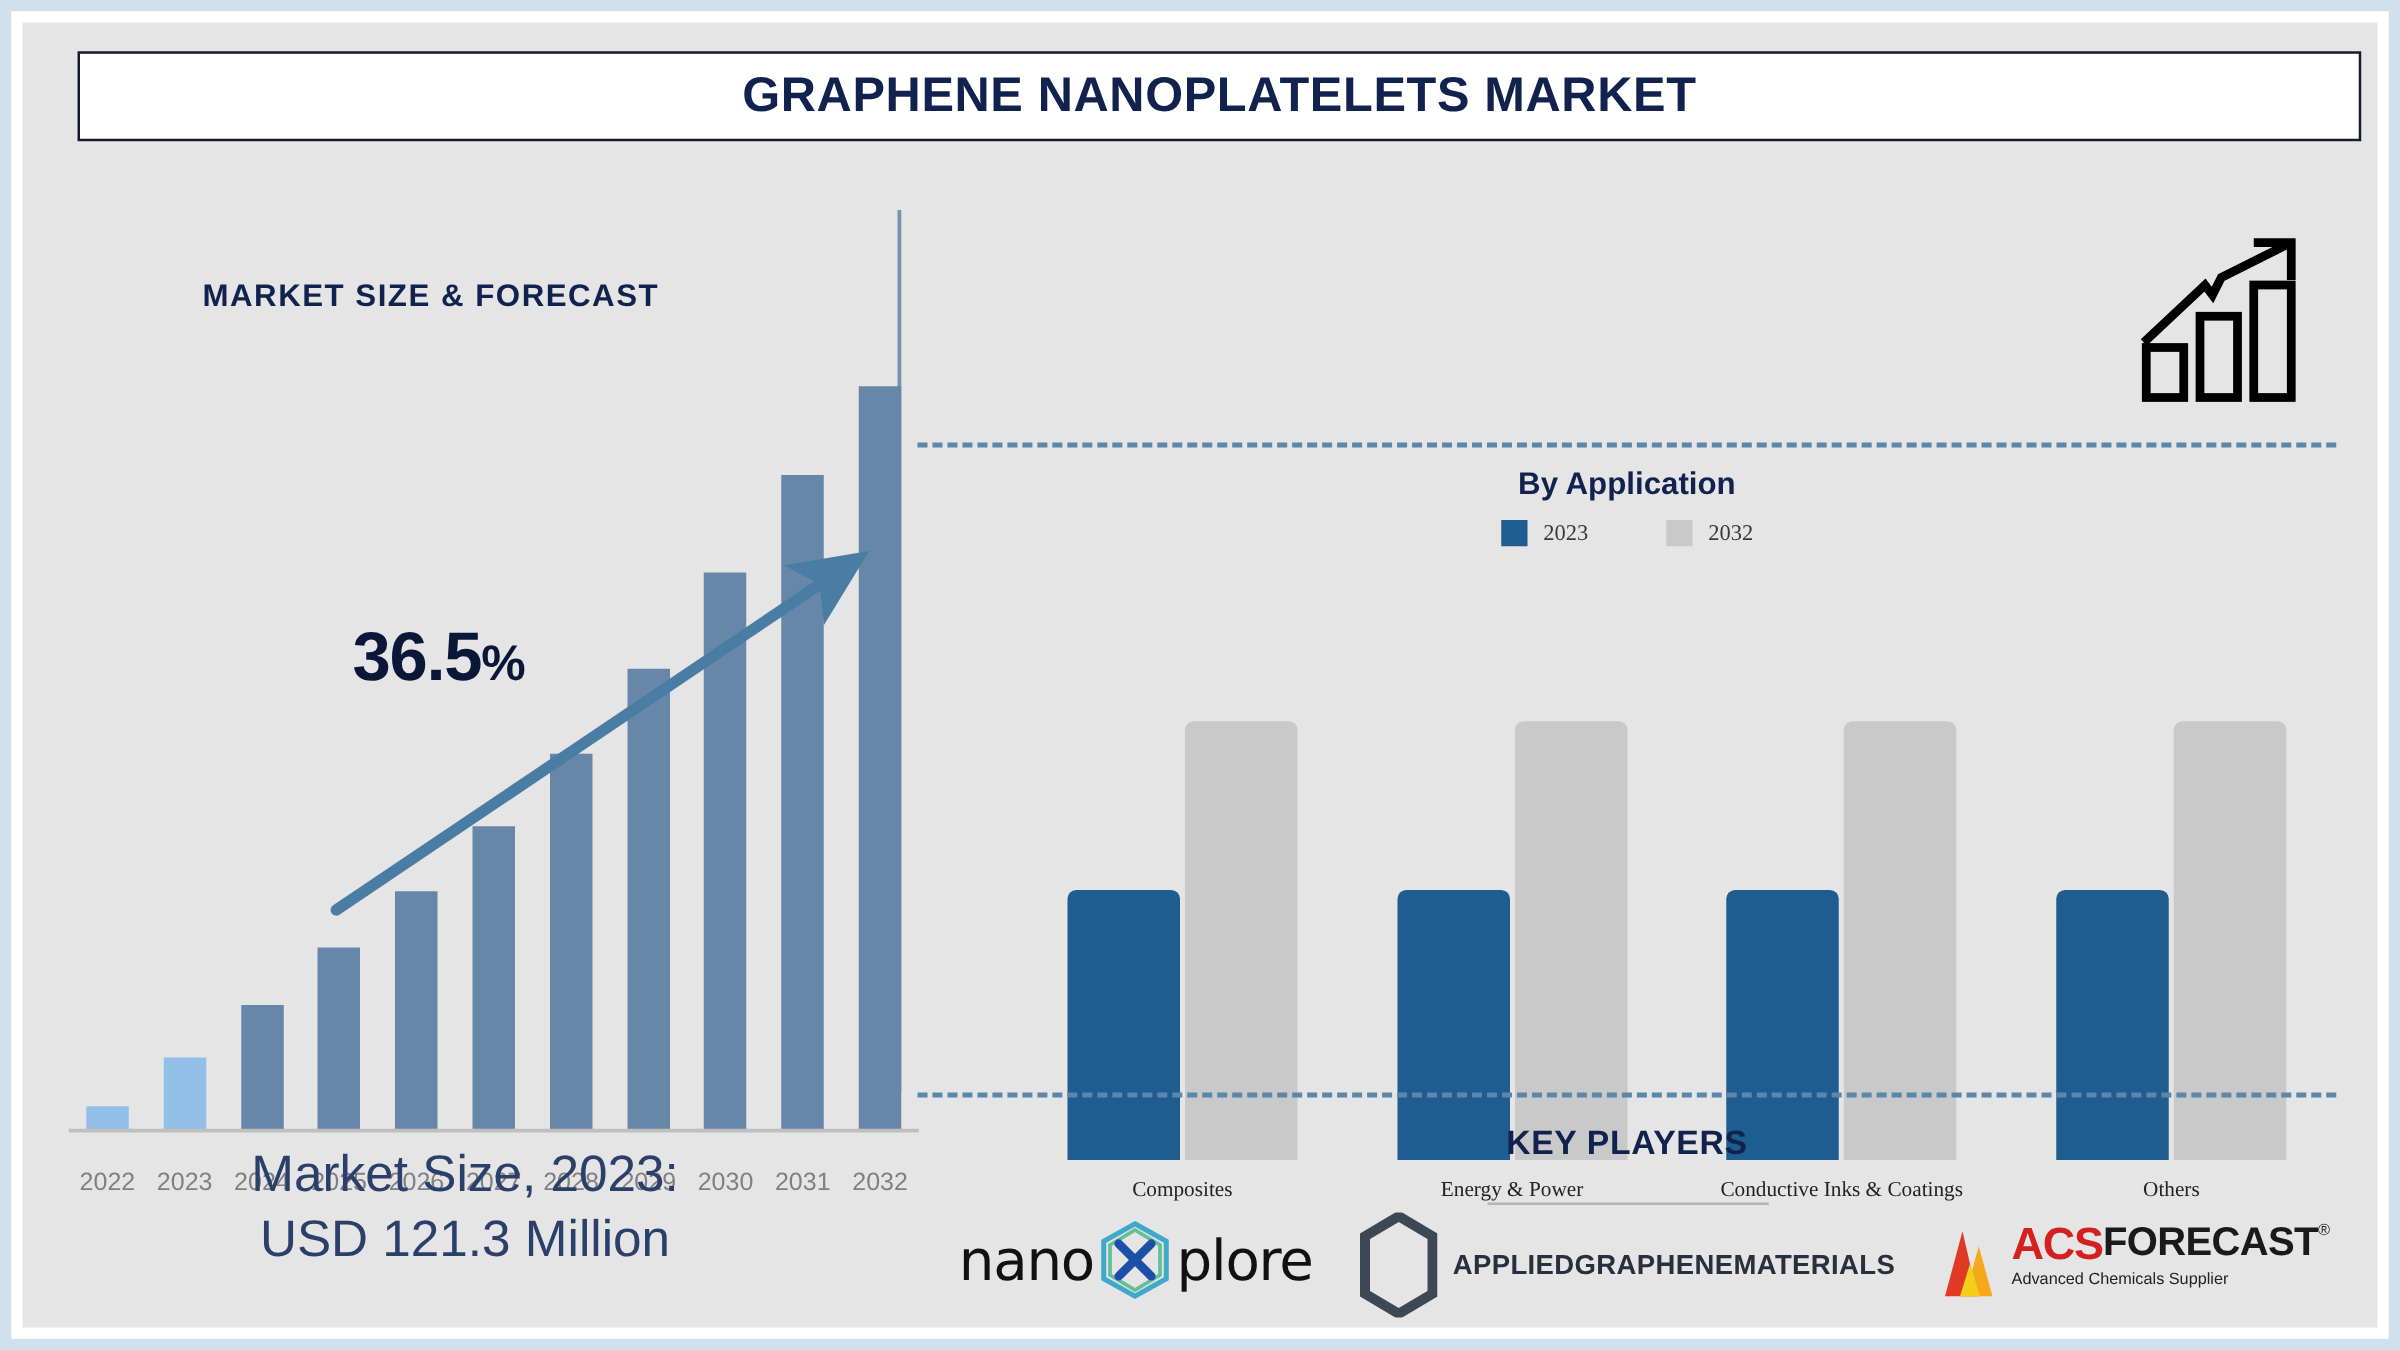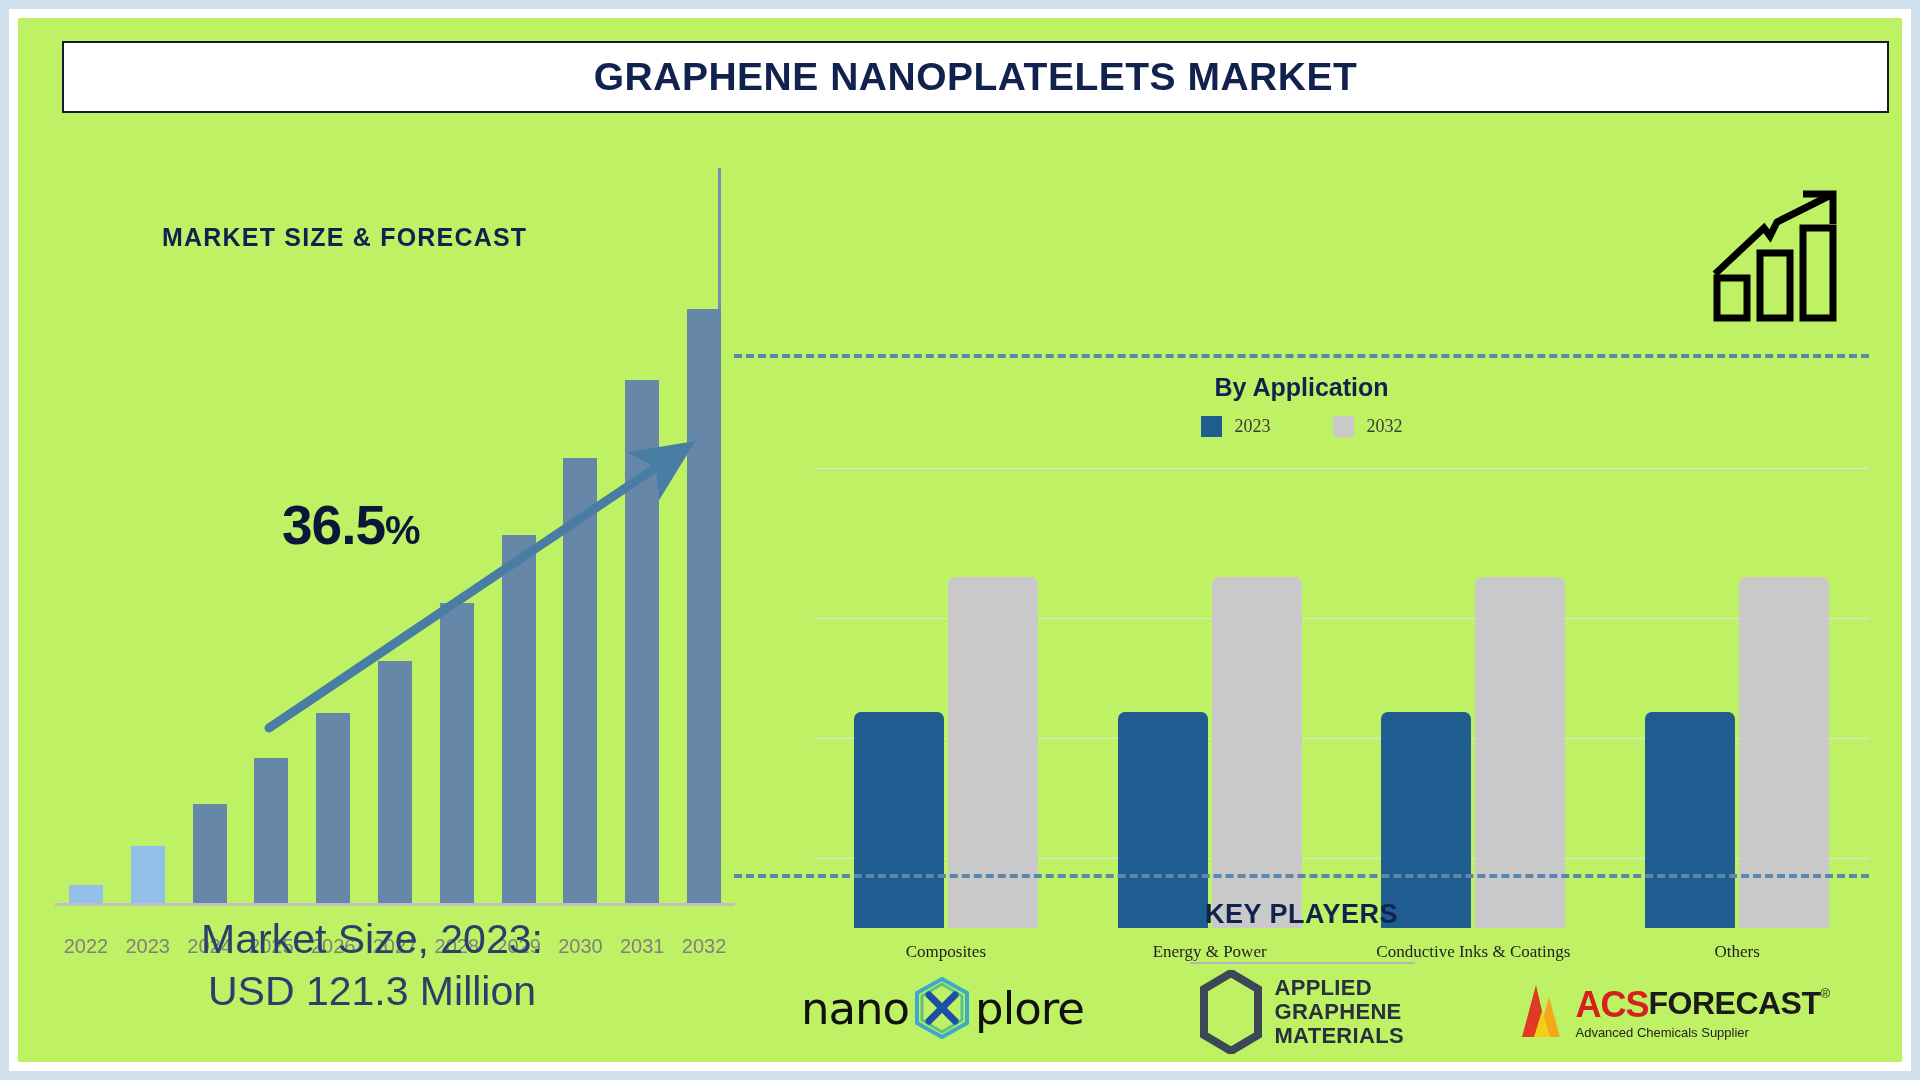--- a/index.html
+++ b/index.html
@@ -12,21 +12,21 @@
   }
   
   #frame {
     position:absolute; inset:0;
     border:9px solid #cfe0ec;
     background:#ffffff;
   }
   #inner {
     position:absolute;
     left:9px; top:9px; right:9px; bottom:9px;
-    background:#bef264;
+    background:#e5e5e5;
   }
 
   
   #title-box {
     position:absolute;
     left:44px; top:23px; width:1827px; height:72px;
     border:2.5px solid #111a2e;
     background:#ffffff;
     display:flex; align-items:center; justify-content:center;
   }
@@ -151,25 +151,25 @@
   .logo-cell { display:flex; align-items:center; justify-content:center; height:125px;margin-left:28px; }
 
   
   .nano-wrap { display:flex; align-items:center; }
   .nano-txt { font-size:45px; color:#111; font-family:"DejaVu Sans", sans-serif; letter-spacing:-1px; }
 
   
   .agm-wrap { display:flex; flex-direction:column; align-items:center; }
   .agm-rule { width:225px; height:1.5px; background:#b5b5b5; margin-bottom:6px; }
   .agm-row { display:flex; align-items:center; gap:12px; }
-  .agm-txt { display:flex; flex-direction:column; line-height:1.08; }
+  .agm-txt { display:flex; flex-direction:row; line-height:1.08; }
   .agm-txt span { font-size:22px; font-weight:bold; color:#26303e; letter-spacing:0.3px; }
 
   
-  .acs-wrap { display:flex; align-items:flex-end; gap:7px; }
+  .acs-wrap { display:flex; align-items:flex-start; gap:7px; }
   .acs-text-col { display:flex; flex-direction:column; line-height:1; }
   .acs-main { display:flex; align-items:flex-start; }
   .acs-acs { font-size:36px; font-weight:bold; color:#d4211f; letter-spacing:-1px; }
   .acs-mat { font-size:32px; font-weight:bold; color:#1a1a1a; letter-spacing:-0.5px; }
   .acs-reg { font-size:13px; color:#1a1a1a; }
   .acs-sub { font-size:13px; color:#222; margin-top:3px; }
 </style>
 </head>
 <body>
 

